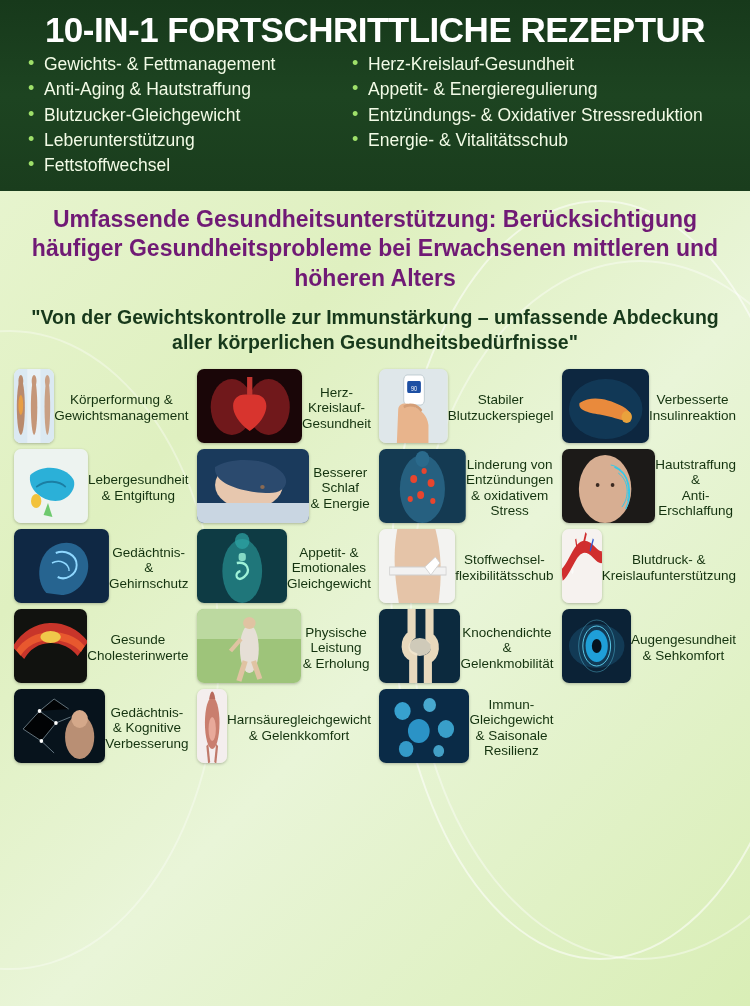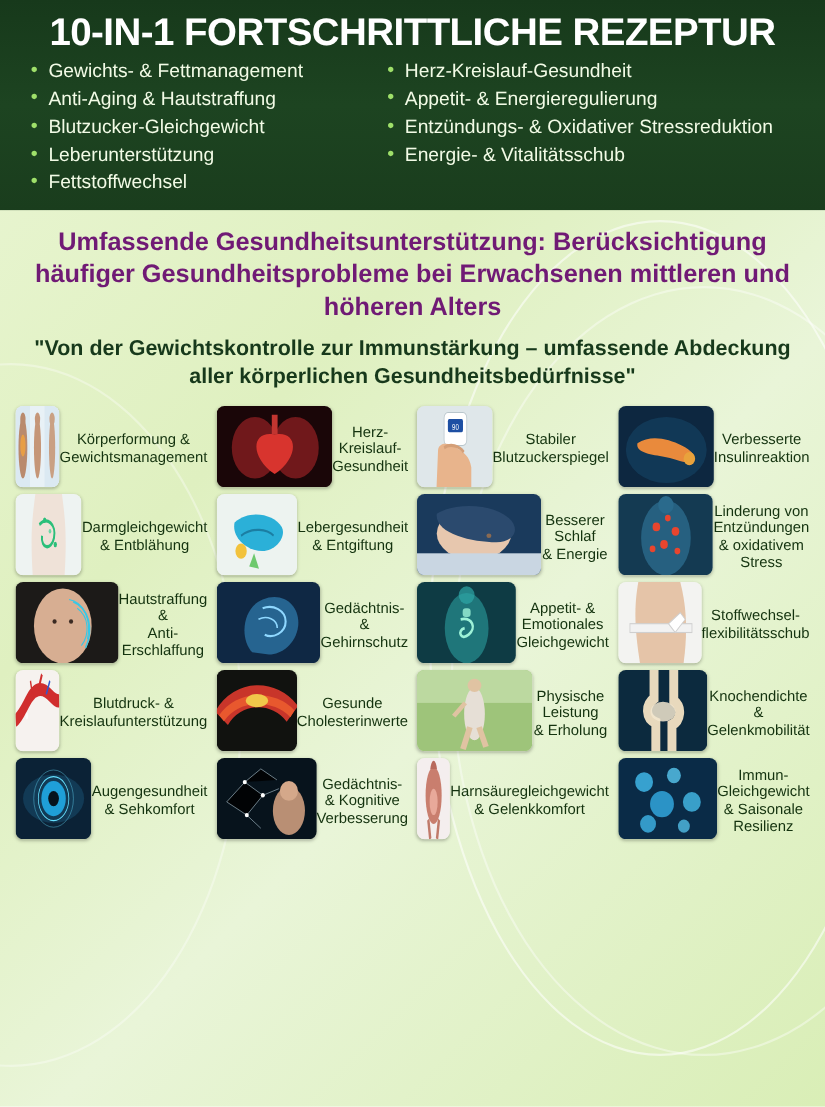--- a/index.html
+++ b/index.html
@@ -224,34 +224,20 @@
         <rect width="100" height="74" fill="#0d2740"></rect>
         <ellipse cx="50" cy="40" rx="42" ry="30" fill="#14405f" opacity="0.7"></ellipse>
         <path d="M20 34 C34 26 52 30 66 36 C76 40 82 46 78 50 C72 54 60 48 46 46 C32 44 18 42 20 34Z" fill="#e98a3c"></path>
         <circle cx="74" cy="48" r="6" fill="#e9a23c"></circle>
       </svg>
     </div>
     <div class="caption">Verbesserte
 Insulinreaktion</div>
   </div>
 
-  <div class="cell">
-    <div class="thumb">
-      <svg viewBox="0 0 100 74" preserveAspectRatio="none">
-        <rect width="100" height="74" fill="#eef3f2"></rect>
-        <path d="M30 0 C26 20 22 34 26 74 L74 74 C78 34 74 20 70 0 Z" fill="#efe2d8"></path>
-        <path d="M36 28 C48 20 62 28 58 40 C54 52 38 50 40 38" stroke="#2bbf7a" stroke-width="3" fill="none"></path>
-        <circle cx="44" cy="24" r="2.5" fill="#2bbf7a"></circle>
-        <circle cx="60" cy="46" r="2.5" fill="#2bbf7a"></circle>
-        <circle cx="52" cy="34" r="2" fill="#6fd8a6"></circle>
-      </svg>
-    </div>
-    <div class="caption">Darmgleichgewicht
-&amp; Entblähung</div>
-  </div>
 
   <div class="cell">
     <div class="thumb">
       <svg viewBox="0 0 100 74" preserveAspectRatio="none">
         <rect width="100" height="74" fill="#edf3f0"></rect>
         <path d="M22 26 C40 14 70 18 80 30 C86 38 74 52 56 52 C38 52 18 40 22 26Z" fill="#2bb0d8"></path>
         <path d="M30 38 C44 30 62 32 70 38" stroke="#1b7ea3" stroke-width="2" fill="none"></path>
         <circle cx="30" cy="52" r="7" fill="#f2c23c"></circle>
         <path d="M46 54 L52 68 L40 66Z" fill="#6ec96e"></path>
       </svg>

